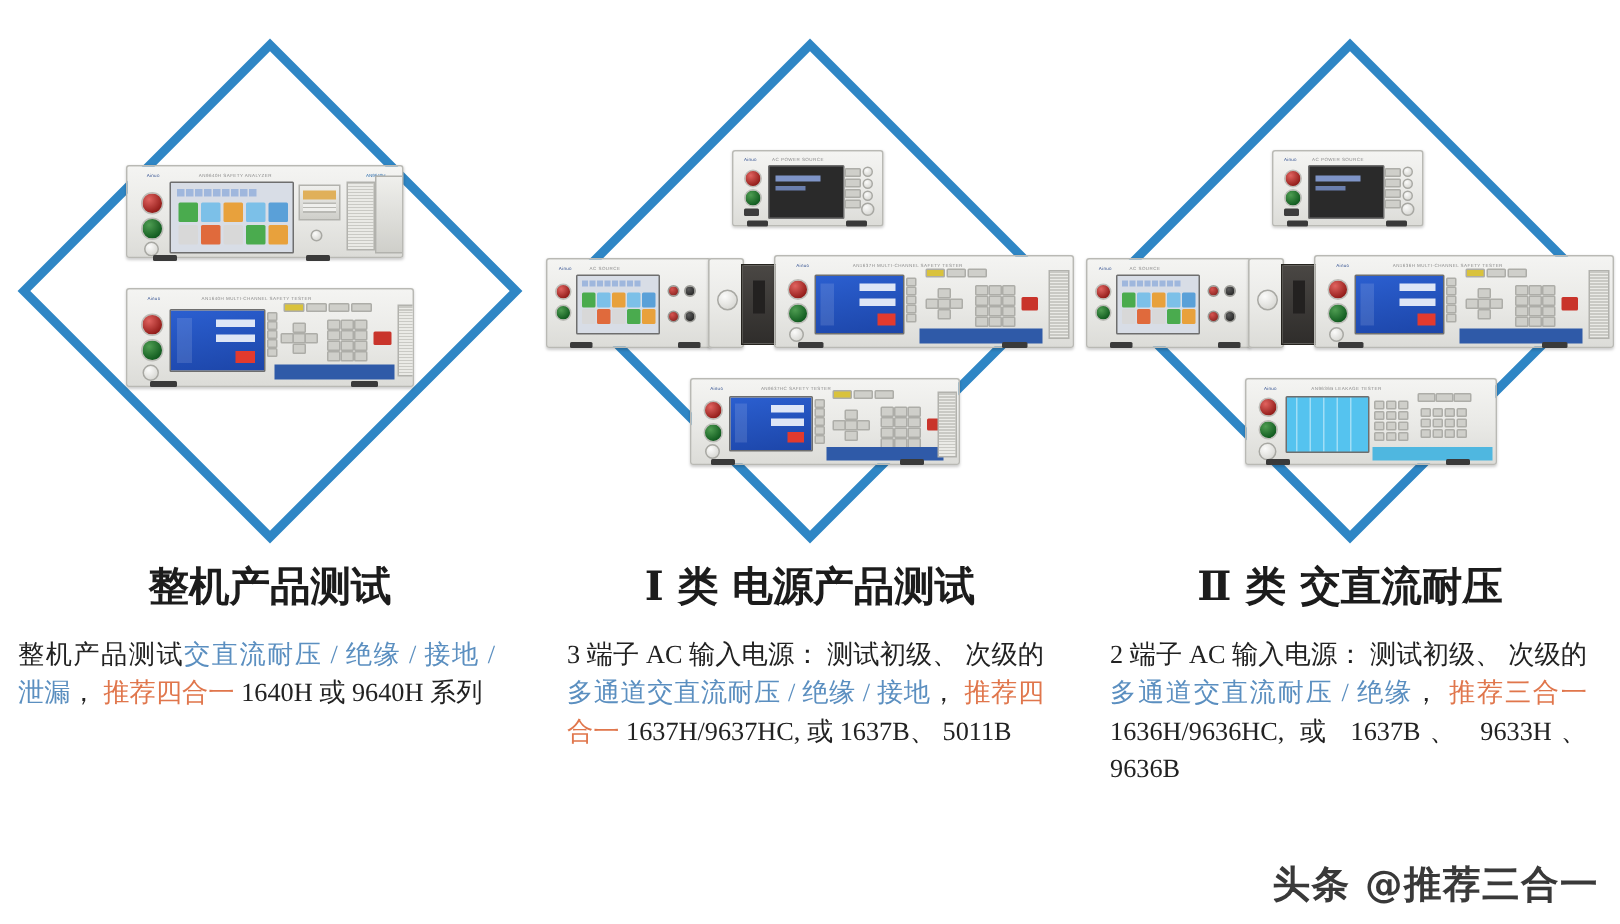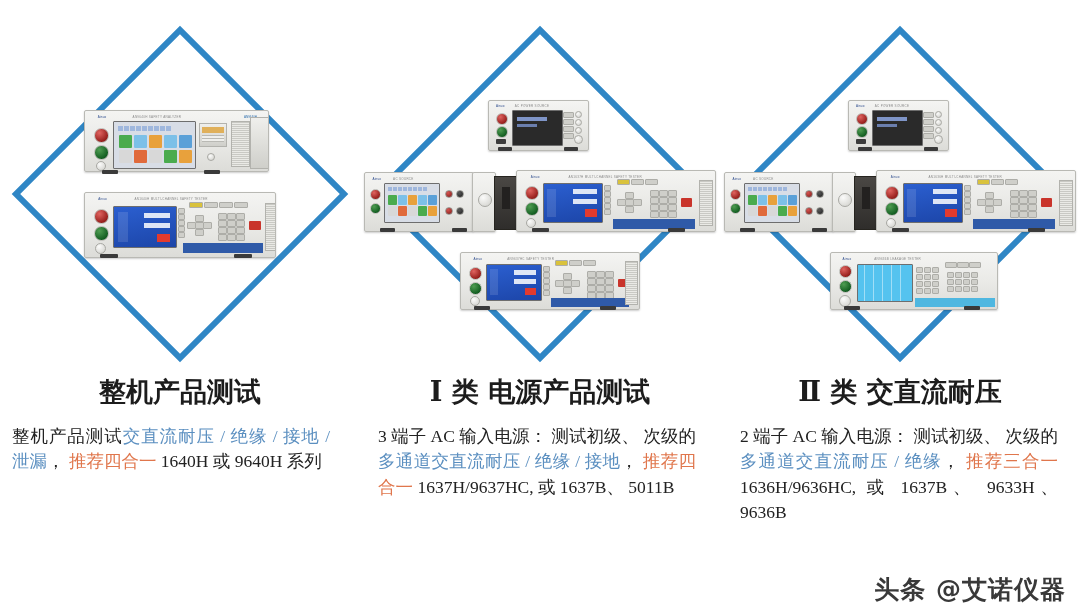--- a/index.html
+++ b/index.html
@@ -567,15 +567,15 @@
       </div>
     </div>
 
     <div class="heading" style="top:378px;">Ⅱ 类  交直流耐压</div>
 
     <div class="para" style="left:20px;top:424px;">
       <span>2 端子 AC 输入电源：  测试初级、  次级的</span><span class="b">多通道交直流耐压 / 绝缘</span><span>，  </span><span class="o">推荐三合一</span><span> 1636H/9636HC,  或 1637B、  9633H、  9636B</span>
     </div>
   </div>
 
-  <div class="watermark">头条 @艾诺仪器</div>
+  <div class="watermark">头条 @推荐三合一</div>
 
 </div>
 
 </body></html>

